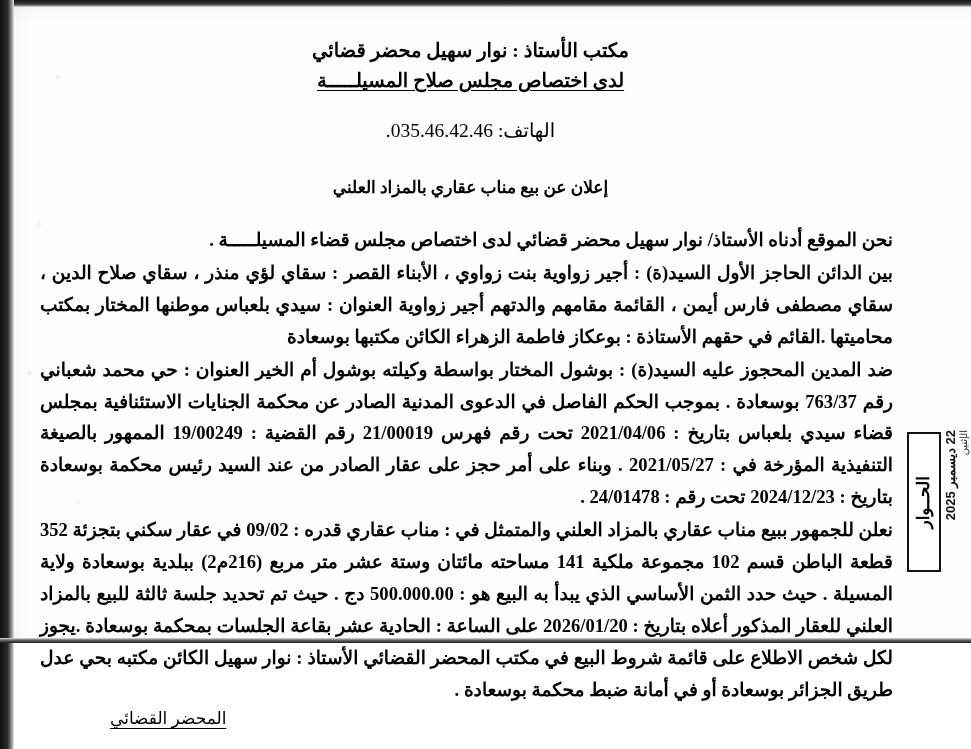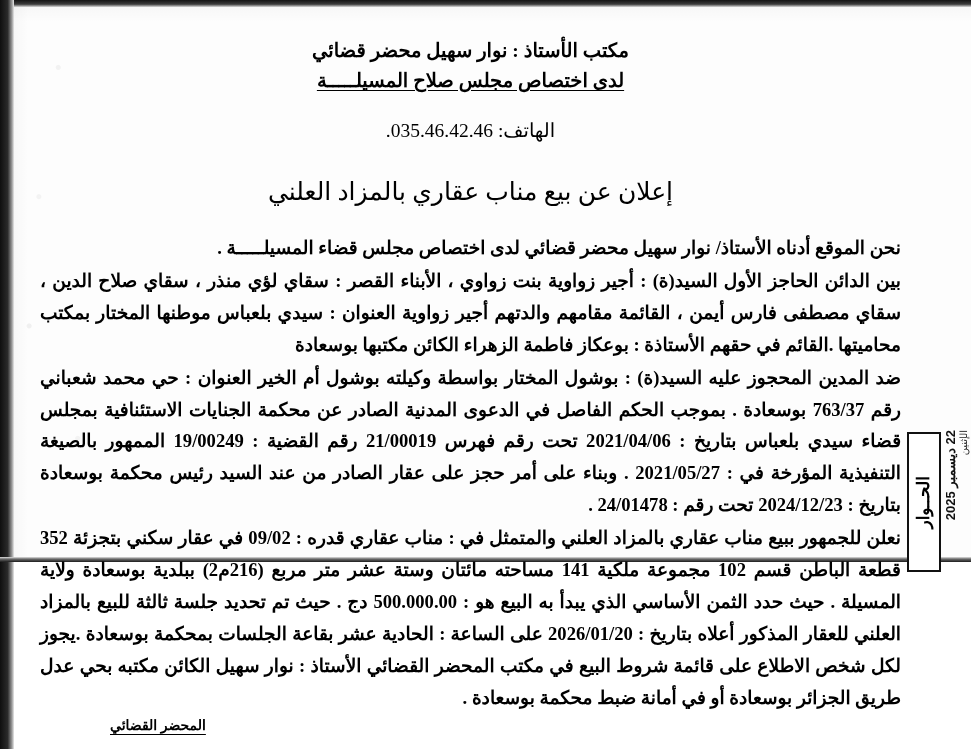--- a/index.html
+++ b/index.html
@@ -11,21 +11,21 @@
     width: 971px;
     height: 749px;
     overflow: hidden;
     font-family: "Liberation Serif", "DejaVu Serif", serif;
     color: #000000;
   }
 
   #page {
     position: relative;
     width: 971px;
-    height: 562px;
+    height: 643px;
     background: #fdfdfd;
   }
 
   
   #page::before {
     content: "";
     position: absolute;
     inset: 0;
     background:
       radial-gradient(circle at 6% 12%, rgba(0,0,0,0.045) 0 2px, rgba(0,0,0,0) 3px),
@@ -144,56 +144,56 @@
     display: block;
     font-weight: 400;
     margin-top: 20px;
   }
 
   .title-block {
     text-align: center;
     margin-top: 30px;
   }
   .title-main {
-    font-size: 25px;
-    font-weight: 400;
+    font-size: 17px;
+    font-weight: 700;
     letter-spacing: 0.2px;
   }
   .title-sub {
     font-size: 19px;
     font-weight: 700;
     margin-top: 8px;
     text-decoration: underline;
     text-underline-offset: 4px;
   }
 
   .body-text {
     margin-top: 26px;
     font-size: 18.6px;
     font-weight: 700;
     line-height: 1.72;
     text-align: justify;
     text-justify: inter-word;
   }
   .body-text p {
-    margin: 0 0 1px 0;
+    margin: 0 8px 1px 0;
   }
   .body-text p.indent-first {
     text-indent: 0;
   }
 
   .signature {
     margin-top: 2px;
     text-align: left;
     padding-left: 70px;
   }
   .signature .sig-label {
     display: inline-block;
-    font-size: 14px;
-    font-weight: 700;
+    font-size: 17px;
+    font-weight: 400;
     text-decoration: underline;
     text-underline-offset: 4px;
   }
 </style>
 </head>
 <body>
 
 <div id="page">
 
   <div class="scan-edge-top"></div>

